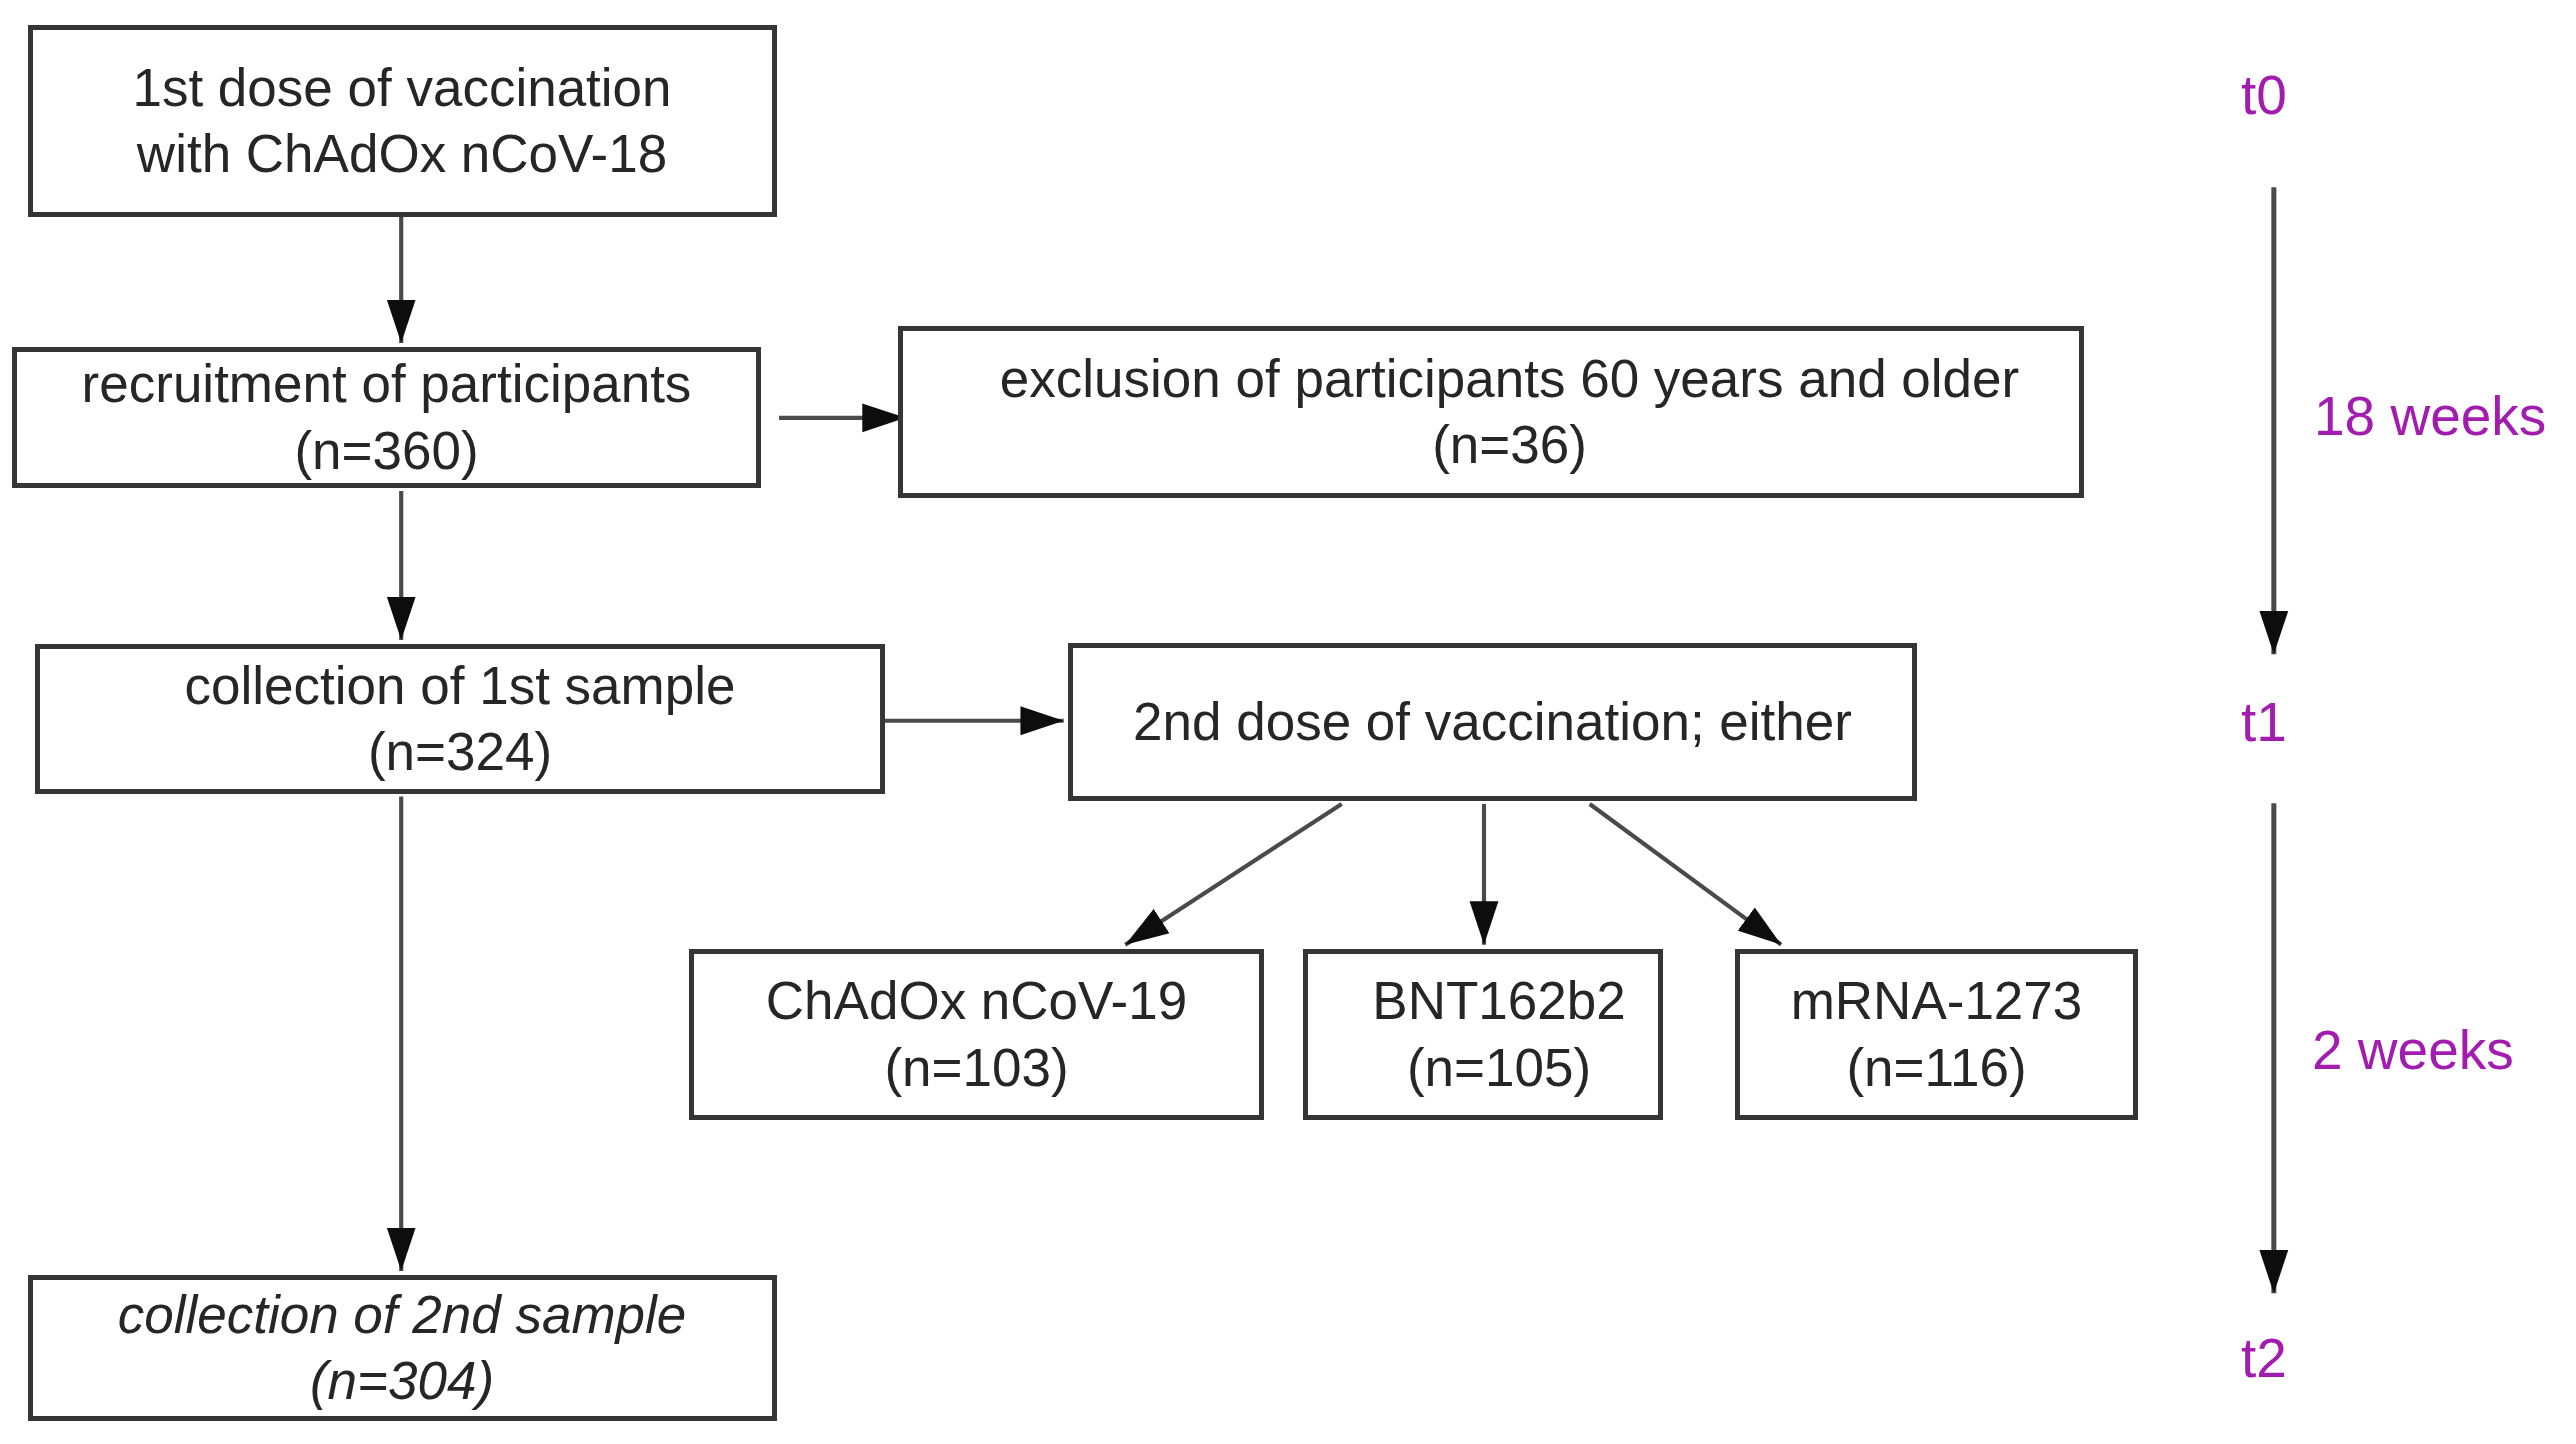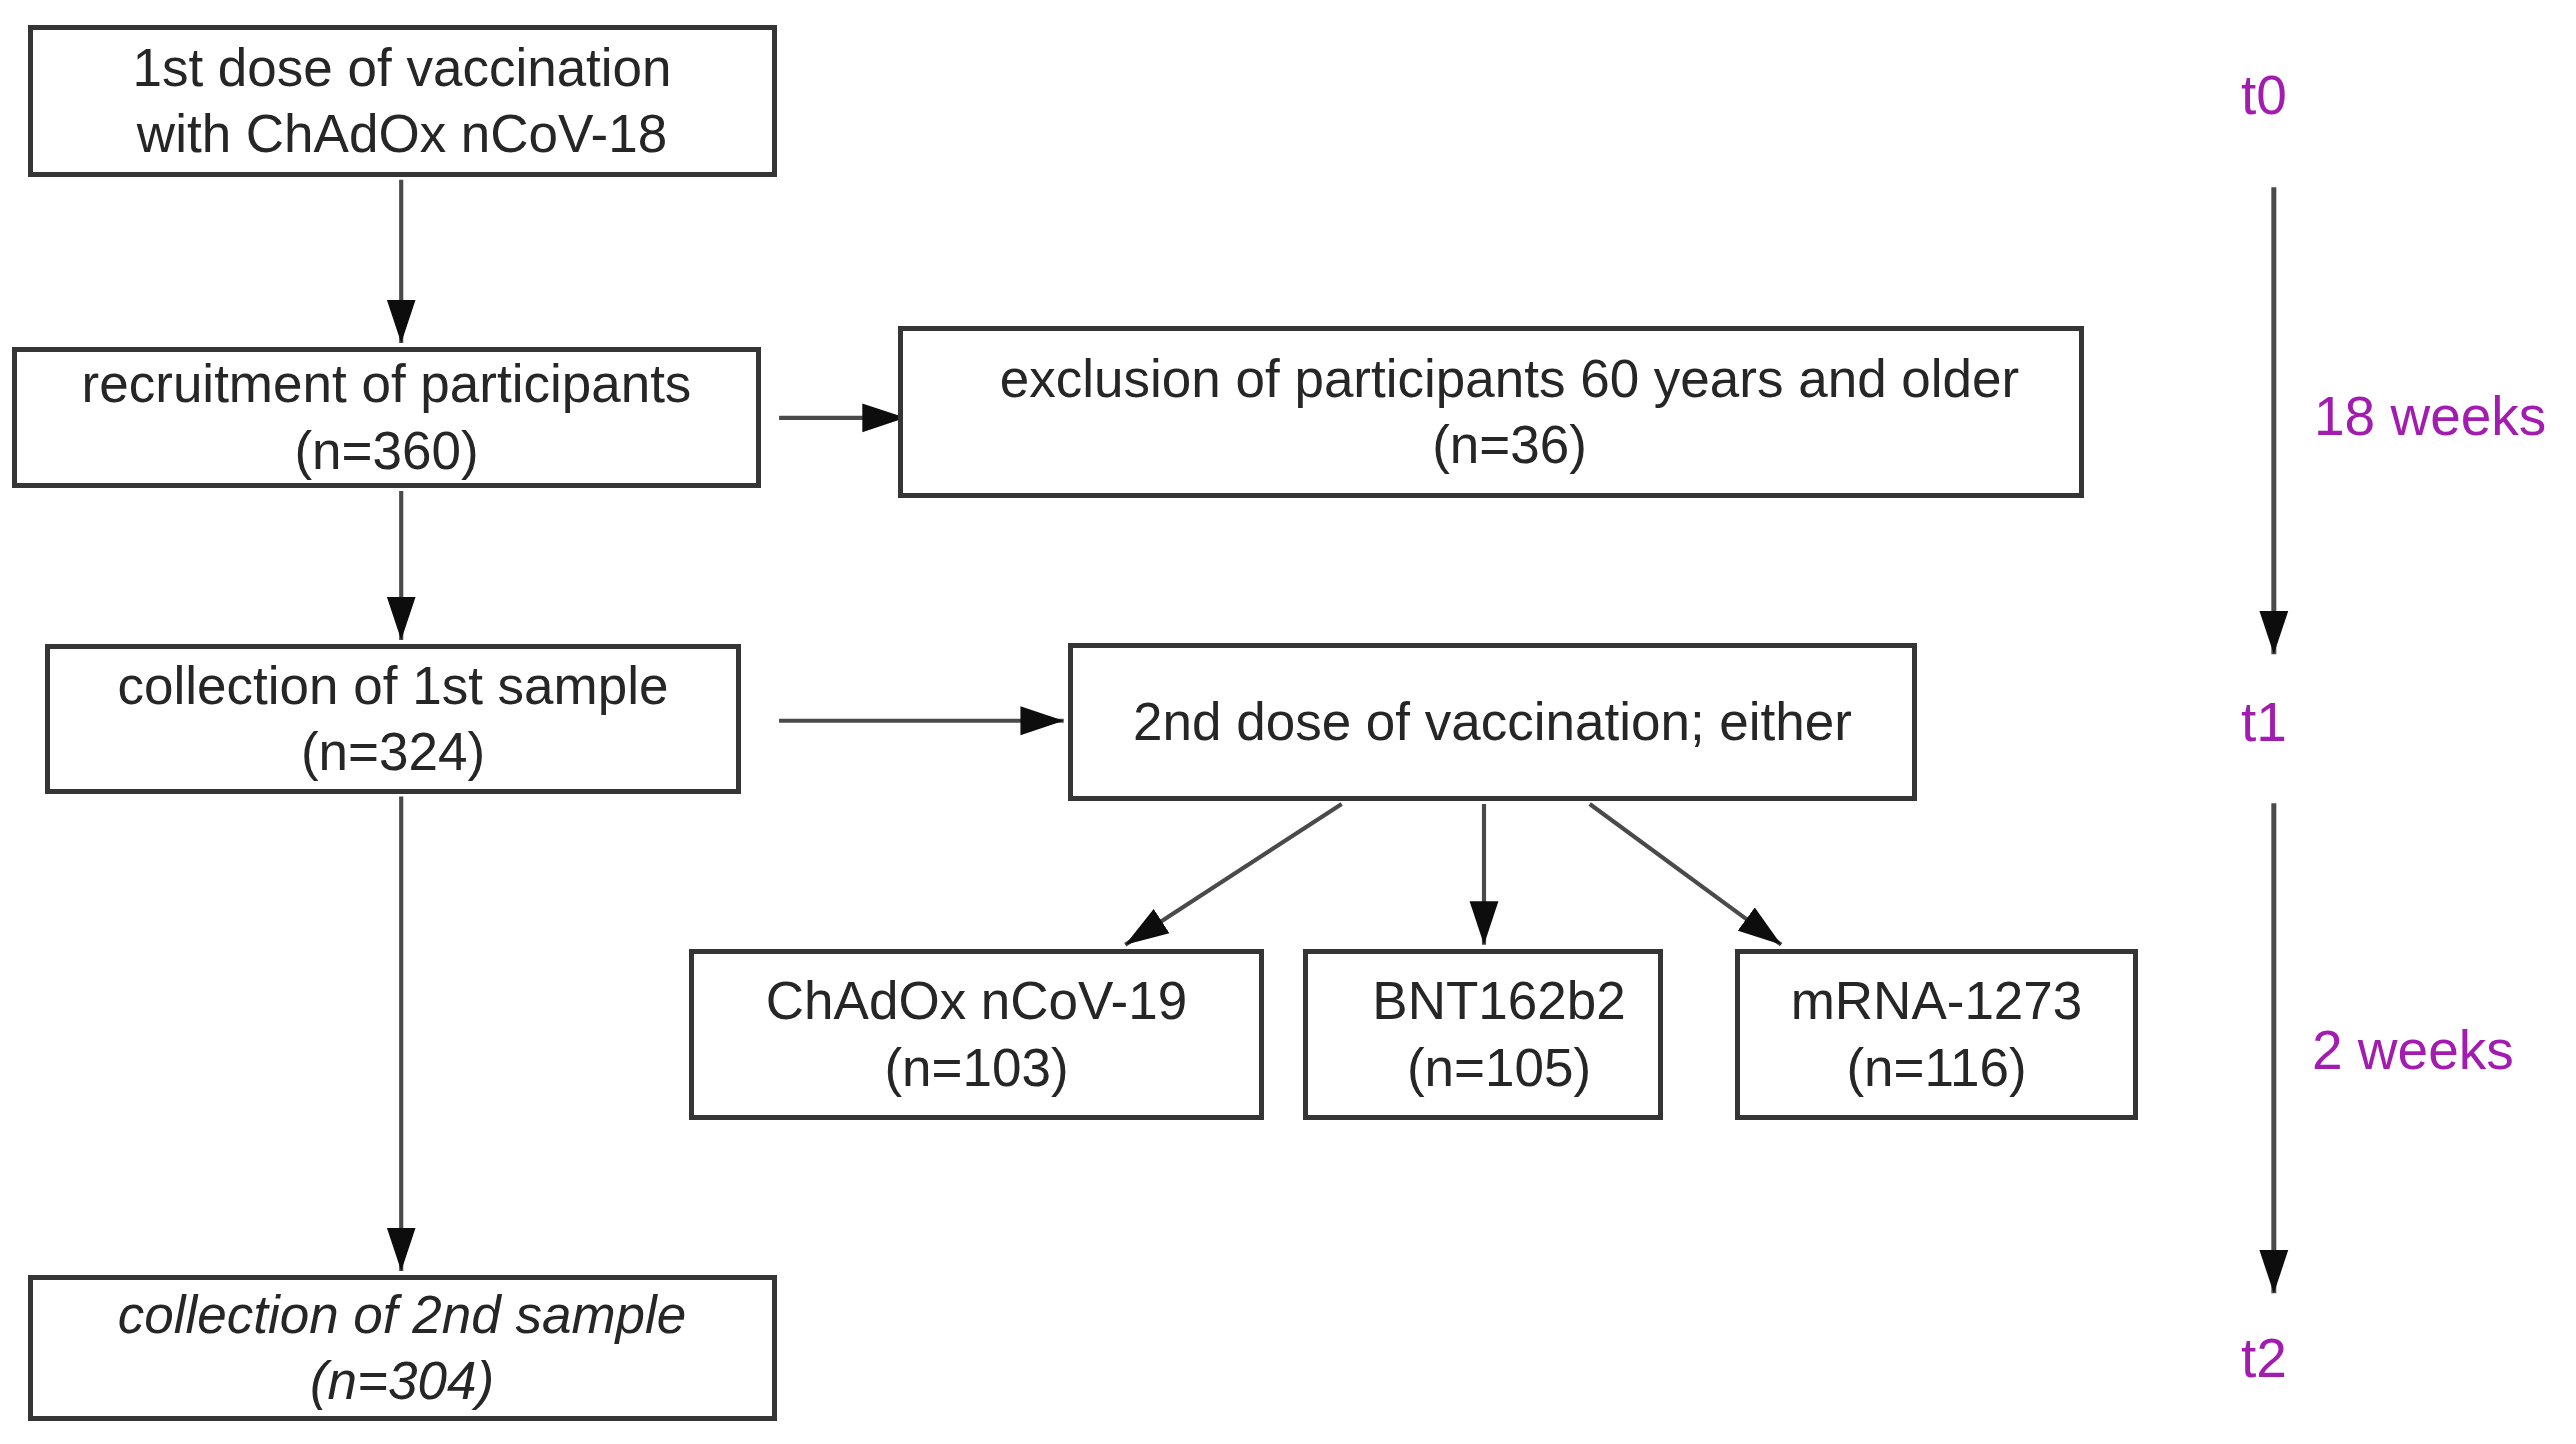--- a/index.html
+++ b/index.html
@@ -31,23 +31,23 @@
     display: flex;
     flex-direction: column;
     justify-content: center;
     align-items: center;
     text-align: center;
     font-size: 53px;
     line-height: 1.25;
     color: #262626;
   }
   
-  .n1 { left: 27.5px;   top: 25px;   width: 749px;  height: 152px; }
+  .n1 { left: 27.5px;   top: 25px;   width: 749px;  height: 192px; }
   .n2 { left: 12px;   top: 347px;  width: 749px;  height: 141px; }
-  .n3 { left: 45px;   top: 644px;  width: 696px;  height: 150px; }
+  .n3 { left: 35px;   top: 644px;  width: 850px;  height: 150px; }
   .n4 { left: 27.5px;   top: 1275px; width: 749px;  height: 146px; font-style: italic; }
   
   .n5 { left: 898px; top: 326px;  width: 1186px; height: 172px; padding-left: 37px; }
   .n6 { left: 1068px; top: 643px;  width: 849px; height: 158px; }
   
   .n7 { left: 689px;  top: 949px; width: 575px;  height: 171px; }
   .n8 { left: 1303px; top: 949px; width: 360px;  height: 171px; padding-left: 32px; }
   .n9 { left: 1735px; top: 949px; width: 403px;  height: 171px; }
 
   .tlabel {

